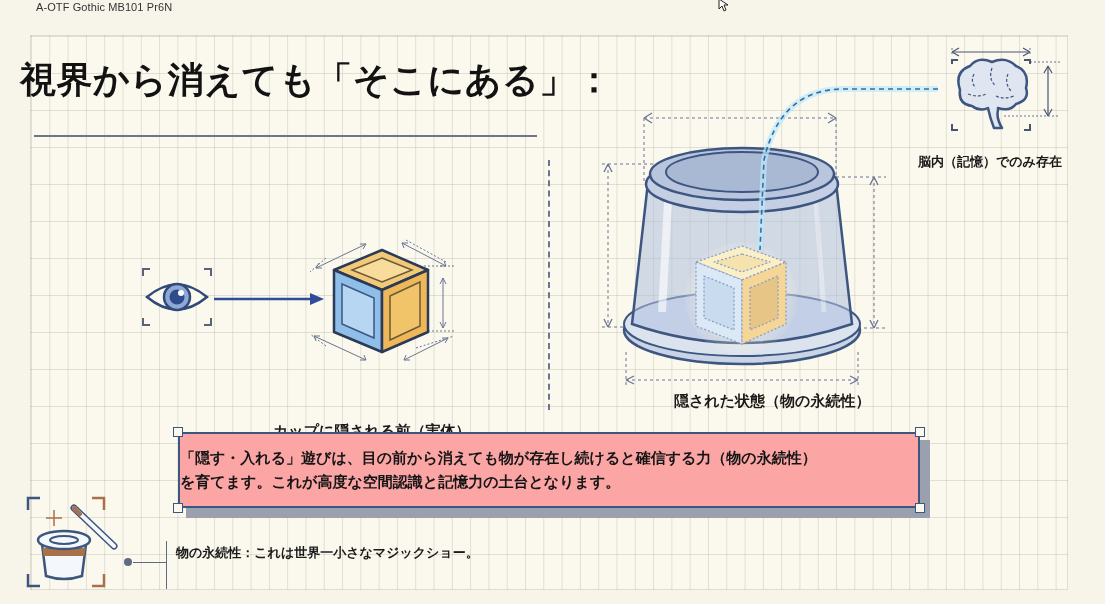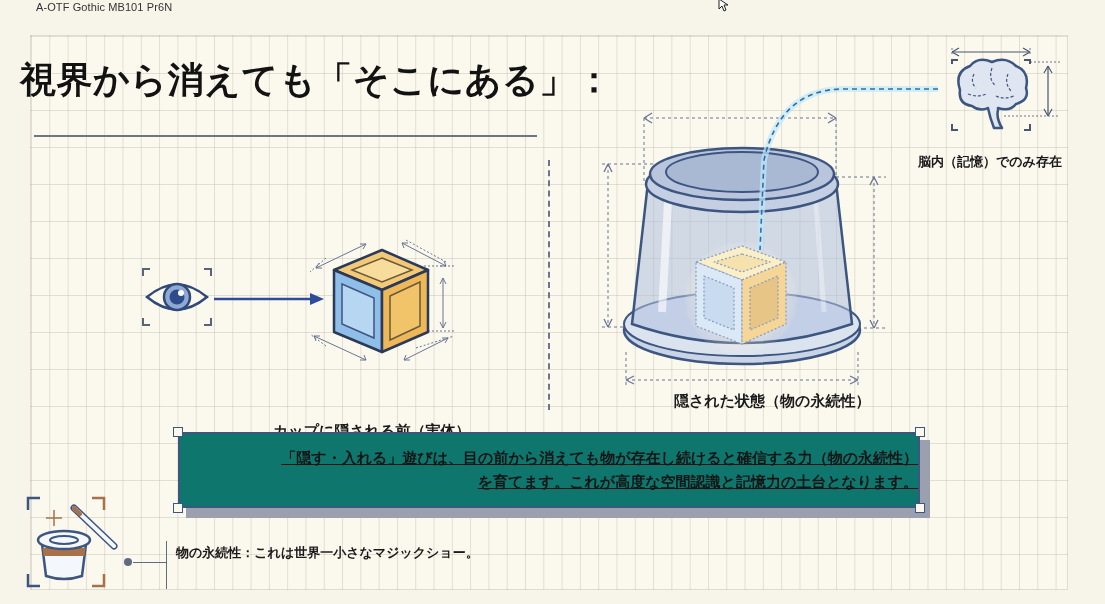--- a/index.html
+++ b/index.html
@@ -44,24 +44,24 @@
   }
   .cap-left { left: 273px; top: 392px; margin-top: 30px; }
   .cap-right { left: 674px; top: 392px; }
   .cap-brain { left: 918px; top: 141px; font-size: 13px; margin-top: 12px; }
   .info-box-shadow {
     position: absolute; left: 186px; top: 440px; width: 744px; height: 78px;
     background: #9aa0ae;
   }
   .info-box {
     position: absolute; left: 178px; top: 432px; width: 742px; height: 76px;
-    background: #0f766e;
+    background: #fca5a5;
     border: 2.5px solid #3d5680;
-    display: flex; flex-direction: column; align-items: flex-end; justify-content: center;
-    font-size: 15px; font-weight: bold; line-height: 24px; color: #151515; text-decoration: underline;
+    display: flex; flex-direction: column; align-items: flex-start; justify-content: center;
+    font-size: 15px; font-weight: bold; line-height: 24px; color: #151515;
   }
   .handle {
     position: absolute; width: 10px; height: 10px;
     background: #fbf8ee; border: 1.5px solid #3d5680;
   }
   .note-line {
     position: absolute; left: 166px; top: 541px; width: 0; height: 48px;
     border-left: 1.5px solid #5f6b82;
   }
   .note-stem {

